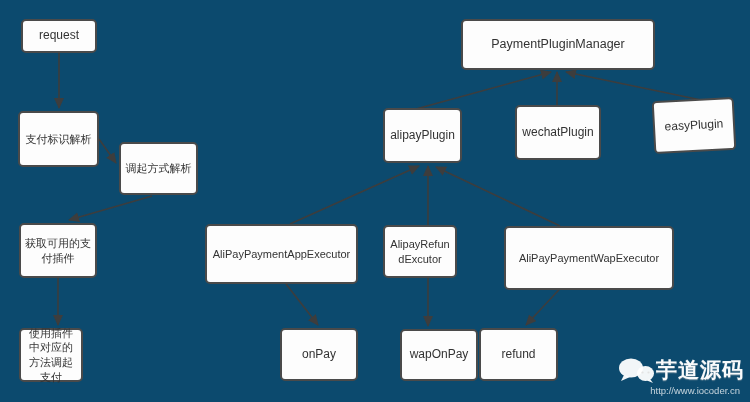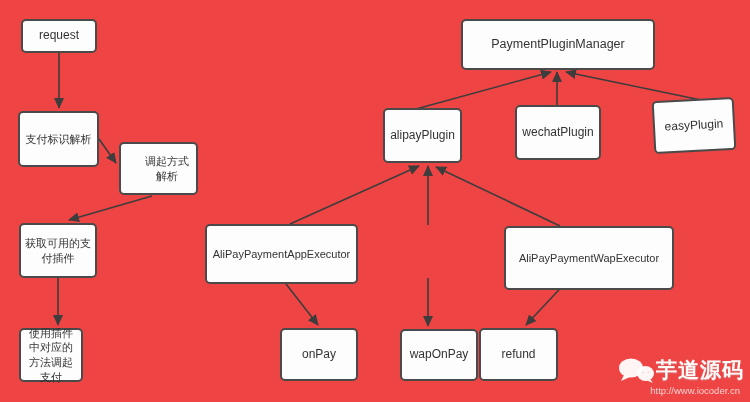--- a/index.html
+++ b/index.html
@@ -1,18 +1,18 @@
 <!DOCTYPE html>
 <html><head>
 <meta charset="utf-8">
 <style>
   html,body{margin:0;padding:0;}
   .stage{
     position:relative;width:750px;height:402px;
-    background:#ef4444;overflow:hidden;
+    background:#0c4a6e;overflow:hidden;
     font-family:"Liberation Sans","DejaVu Sans",sans-serif;
   }
   #edges{position:absolute;left:0;top:0;width:750px;height:402px;}
   .node{
     position:absolute;box-sizing:border-box;
     background:#fdfdfd;border:2px solid #4a4a4a;border-radius:5px;
     display:flex;align-items:center;justify-content:center;
     text-align:center;color:#333333;line-height:1.32;
     padding:2px 3px;word-break:break-word;overflow-wrap:anywhere;
   }
@@ -61,21 +61,21 @@
       <line x1="428" y1="278" x2="428" y2="326" stroke="#3d3d3d" stroke-width="1.6" marker-end="url(#arrow)"></line>
       <line x1="570" y1="278" x2="526" y2="325" stroke="#3d3d3d" stroke-width="1.6" marker-end="url(#arrow)"></line>
     </svg>
 
   <div class="node fs12" style="left:21px;  top:19px;  width:76px;  height:34px;">
     <span>request</span>
   </div>
   <div class="node fs11" style="left:18px;  top:111px; width:81px;  height:56px;">
     <span>支付标识解析</span>
   </div>
-  <div class="node fs11" style="left:119px; top:142px; width:79px;  height:53px;padding-left:20px;">
+  <div class="node fs11" style="left:119px; top:142px; width:79px;  height:53px;">
     <span>调起方式解析</span>
   </div>
   <div class="node fs11" style="left:19px;  top:223px; width:78px;  height:55px;">
     <span>获取可用的支付插件</span>
   </div>
   <div class="node fs11" style="left:19px;  top:328px; width:64px;  height:54px;">
     <span>使用插件中对应的方法调起支付</span>
   </div>
 
   <div class="node fs125" style="left:461px; top:19px;  width:194px; height:51px;">
@@ -86,20 +86,23 @@
   </div>
   <div class="node fs12" style="left:515px; top:105px; width:86px;  height:55px;">
     <span>wechatPlugin</span>
   </div>
   <div class="node fs12 tilt" style="left:653px; top:99px; width:82px; height:53px;">
     <span>easyPlugin</span>
   </div>
 
   <div class="node fs11" style="left:205px; top:224px; width:153px; height:60px;">
     <span>AliPayPaymentAppExecutor</span>
+  </div>
+  <div class="node fs11" style="left:383px; top:225px; width:74px;  height:53px;">
+    <span>AlipayRefundExcutor</span>
   </div>
   <div class="node fs11" style="left:504px; top:226px; width:170px; height:64px;">
     <span>AliPayPaymentWapExecutor</span>
   </div>
 
   <div class="node fs12" style="left:280px; top:328px; width:78px;  height:53px;">
     <span>onPay</span>
   </div>
   <div class="node fs12" style="left:384px; top:329px; width:78px;  height:52px;margin-left:16px;">
     <span>wapOnPay</span>

